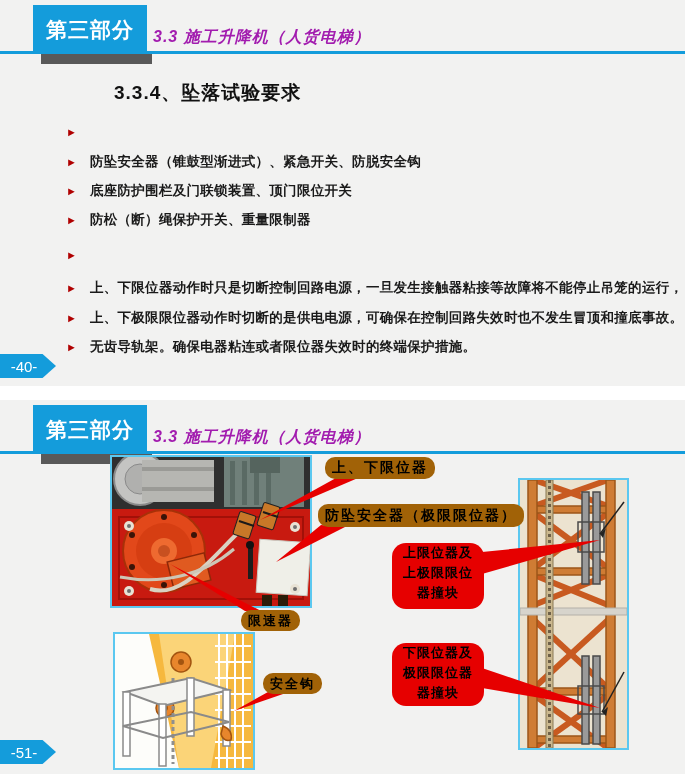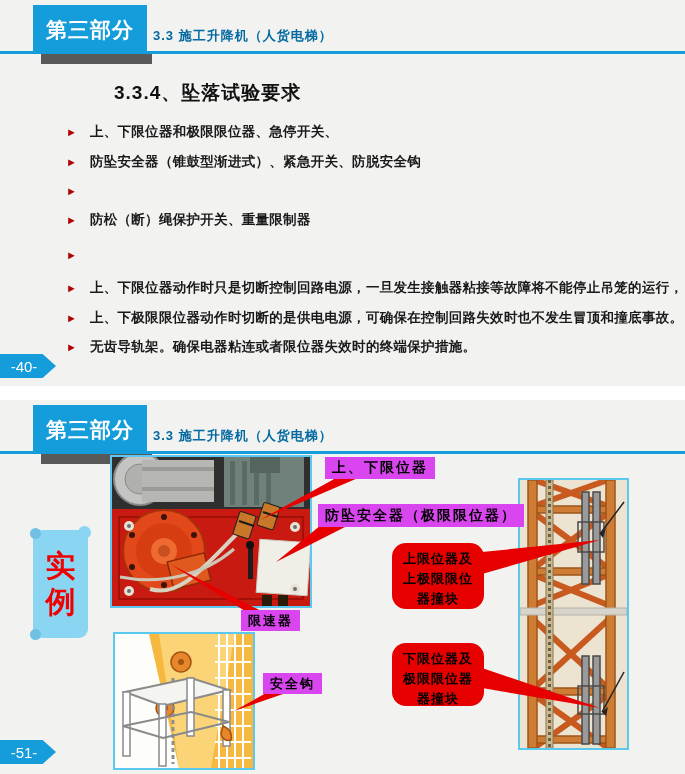--- a/index.html
+++ b/index.html
@@ -8,21 +8,21 @@
 
   .slide { position:absolute; left:0; width:685px; background:#f2f2f1; overflow:hidden; }
   #slide1 { top:0; height:386px; }
   #slide2 { top:400px; height:374px; }
 
   
   .hdr-line  { position:absolute; left:0; top:51px; width:685px; height:3px; background:#149cdb; }
   .hdr-shadow{ position:absolute; left:41px; top:54px; width:111px; height:10px; background:#595959; }
   .hdr-box   { position:absolute; left:33px; top:5px; width:114px; height:49px; background:#149cdb;
                color:#fff; font-weight:bold; font-size:21px; display:flex; align-items:center; justify-content:center; letter-spacing:1px; }
-  .hdr-title { position:absolute; left:153px; top:27px; font-size:13px; font-weight:bold; color:#0369a1; letter-spacing:1px; }
+  .hdr-title { position:absolute; left:153px; top:27px; font-size:16px; font-weight:bold; color:#a21caf; letter-spacing:1px;font-style:italic; }
 
   
   .heading   { position:absolute; left:114px; top:80px; font-size:19px; font-weight:bold; color:#111;
                font-family:"Liberation Sans", sans-serif; letter-spacing:1px; }
   .bullet    { position:absolute; left:66px; display:flex; width:615px; }
   .bullet .arr { color:#b00000; font-size:11px; line-height:16px; margin-right:13px; }
   .bullet .txt { font-family:"Liberation Serif", serif; font-weight:bold; font-size:13.5px; line-height:16px;
                  color:#1a1a1a; letter-spacing:0.3px; white-space:nowrap; }
   .page-tag  { position:absolute; left:0; width:56px; height:24px; background:#149cdb; color:#fff;
                font-size:15px; display:flex; align-items:center; justify-content:center; padding-right:8px;
@@ -32,32 +32,32 @@
 
   
   .photo { position:absolute; border:2px solid #5bc8f0; background:#fff; }
   #photo-machinery { left:110px; top:55px;  width:202px; height:153px; }
   #photo-cage      { left:113px; top:232px; width:142px; height:138px; }
   #photo-mast      { left:518px; top:78px;  width:111px; height:272px; }
   .photo svg { display:block; width:100%; height:100%; }
 
   .tails { position:absolute; left:0; top:0; width:685px; height:374px; z-index:5; pointer-events:none; }
 
-  .callout { position:absolute; background:#d946ef; color:#000; z-index:6;
+  .callout { position:absolute; background:#a16207; color:#000; z-index:6;
              font-family:"Liberation Serif", serif; font-weight:bold; font-size:14px;
              display:flex; align-items:center; justify-content:center; letter-spacing:2px;
-             border-radius:0; padding:0 7px; }
+             border-radius:10px; padding:0 7px; }
   #callout-upper-lower { left:325px; top:57px;  height:22px; }
   #callout-emergency   { left:318px; top:104px; height:23px; }
   #callout-speed       { left:241px; top:210px; height:21px; font-size:13px; }
   #callout-hook        { left:263px; top:273px; height:21px; font-size:13px; }
 
   .bubble { position:absolute; background:#e60000; color:#000; z-index:6; border-radius:14px;
             font-family:"Liberation Serif", serif; font-weight:bold; font-size:13px; line-height:1.55;
-            text-align:center; padding-top:6px; letter-spacing:1px; }
+            text-align:center; padding-top:0; letter-spacing:1px; }
   #bubble-upper { left:392px; top:143px; width:92px; height:66px; }
   #bubble-lower { left:392px; top:243px; width:92px; height:63px; }
 
   .banner { position:absolute; left:33px; top:130px; width:55px; height:108px; background:#8ad6f2;
             border-radius:9px; z-index:4; display:flex; align-items:center; justify-content:center; }
   .banner .curl { position:absolute; width:11px; height:11px; border-radius:50%; background:#6fc0e2; }
   .banner .curl.tl { left:-3px; top:-2px; }
   .banner .curl.bl { left:-3px; bottom:-2px; }
   .banner .curl.tr { right:-3px; top:-4px; width:13px; height:13px; background:#8ad6f2; }
   .banner-text { color:#f00000; font-weight:bold; font-size:30px; width:32px; line-height:1.2;
@@ -71,28 +71,28 @@
   <div class="slide" id="slide1">
     <div class="hdr-shadow"></div>
     <div class="hdr-line"></div>
     <div class="hdr-box">第三部分</div>
     <div class="hdr-title">3.3  施工升降机（人货电梯）</div>
 
     <div class="heading">3.3.4、坠落试验要求</div>
 
     <div class="bullet" style="top:124px">
       <span class="arr">►</span>
-      <span class="txt">上、下限位器和极限限位器、急停开关、</span>
       </div>
     <div class="bullet" style="top:154px">
       <span class="arr">►</span>
       <span class="txt">防坠安全器（锥鼓型渐进式）、紧急开关、防脱安全钩</span>
       </div>
     <div class="bullet" style="top:183px">
       <span class="arr">►</span>
+      <span class="txt">底座防护围栏及门联锁装置、顶门限位开关</span>
       </div>
     <div class="bullet" style="top:212px">
       <span class="arr">►</span>
       <span class="txt">防松（断）绳保护开关、重量限制器</span>
       </div>
     <div class="bullet" style="top:247px">
       <span class="arr">►</span>
       </div>
     <div class="bullet" style="top:280px">
       <span class="arr">►</span>
@@ -109,26 +109,20 @@
 
     <div class="page-tag">-40-</div>
   </div>
 
   <div class="slide" id="slide2">
     <div class="hdr-shadow"></div>
     <div class="hdr-line"></div>
     <div class="hdr-box">第三部分</div>
     <div class="hdr-title">3.3  施工升降机（人货电梯）</div>
 
-    <div class="banner">
-      <span class="curl tr"></span>
-      <span class="curl tl"></span>
-      <span class="curl bl"></span>
-      <div class="banner-text">实例</div>
-    </div>
 
     <div class="photo" id="photo-machinery">
       <svg viewBox="0 0 198 149" preserveAspectRatio="none">
         <rect x="0" y="0" width="198" height="54" fill="#2f2f2f"></rect>
         <circle cx="28" cy="22" r="26" fill="#c4c4c2" stroke="#8a8a8a" stroke-width="2"></circle>
         <circle cx="28" cy="22" r="15" fill="#b0b0ae" stroke="#8a8a8a"></circle>
         <rect x="30" y="3" width="72" height="42" fill="#b6b6b2"></rect>
         <rect x="30" y="10" width="72" height="4" fill="#9a9a96"></rect>
         <rect x="30" y="30" width="72" height="4" fill="#9a9a96"></rect>
         <rect x="112" y="0" width="80" height="50" fill="#70807a"></rect>

